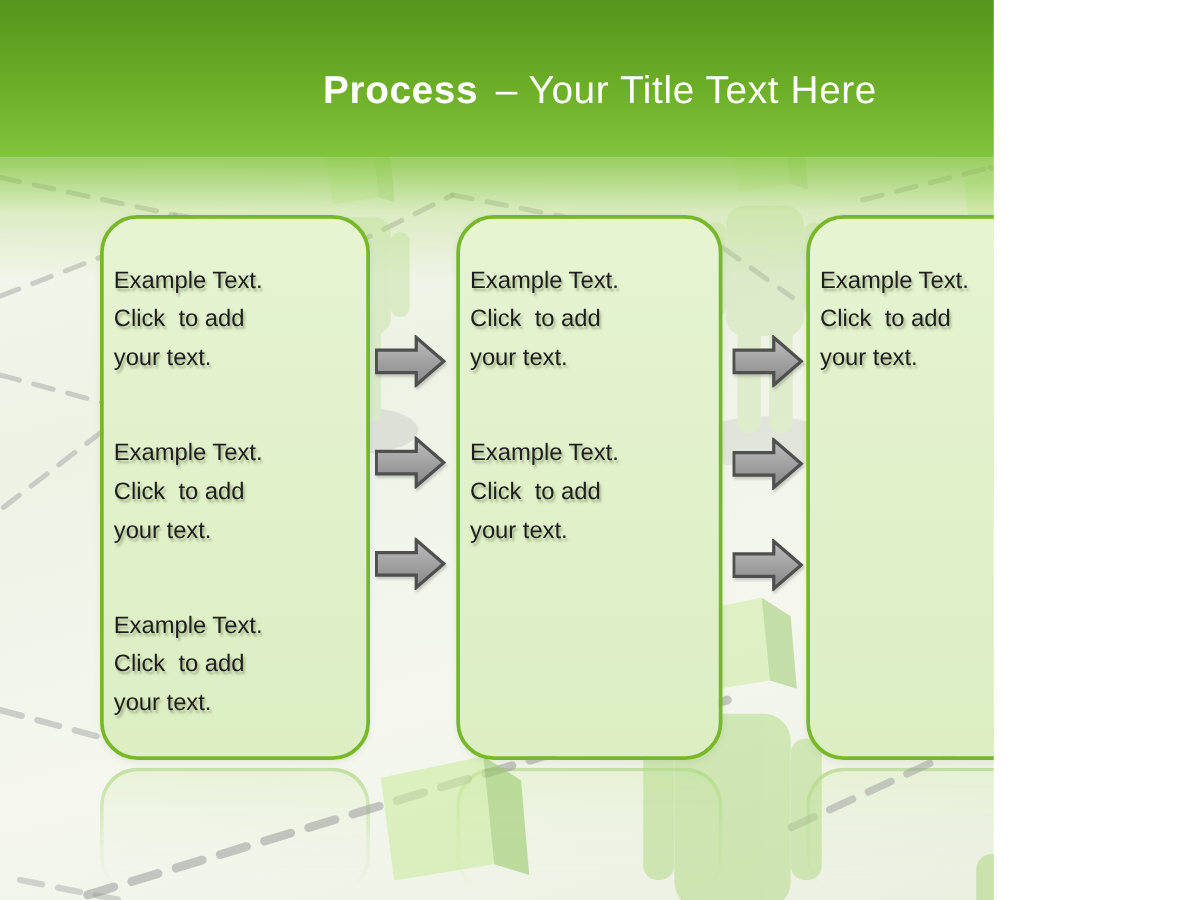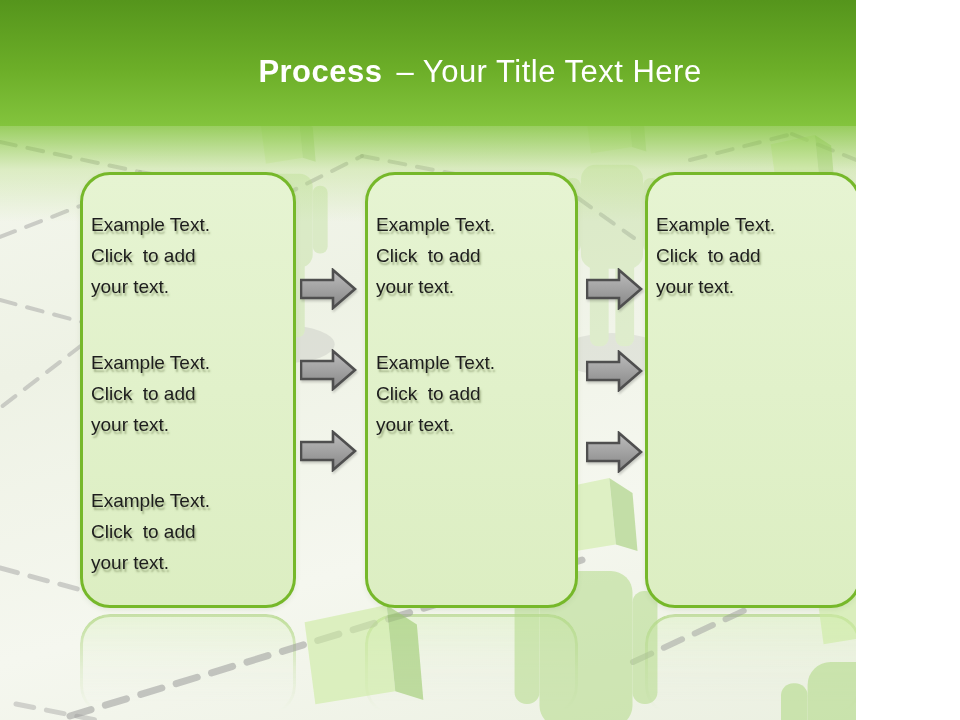--- a/index.html
+++ b/index.html
@@ -1,17 +1,17 @@
 <!DOCTYPE html>
 <html style="--header-top: #55951c; --header-bottom: #83c43d; --box-fill: #dceec2; --box-border: #76b82a; --arrow-fill: #a2a2a2; --arrow-border: #4f4f4f; --text: #1d1d1d; --figure-green: #b4db8a; --dash-gray: #9b9b9b;"><head>
 <meta charset="utf-8">
 <style>
   html,body{margin:0;padding:0;background:#fff;}
   .slide{
-    position:relative;width:856px;height:720px;overflow:hidden;
+    position:relative;width:795px;height:720px;overflow:hidden;
     font-family:"Liberation Sans",sans-serif;
     background:linear-gradient(165deg,#f7f9f2 0%,#eef2e5 40%,#f5f7ef 70%,#ebf0e1 100%);
   }
   
   .header{
     position:absolute;left:0;top:0;width:960px;height:126px;z-index:3;
     background:linear-gradient(180deg,var(--header-top,#55951c) 0%,#6cae28 55%,var(--header-bottom,#83c43d) 100%);
   }
   .header-fade{
     position:absolute;left:0;top:126px;width:960px;height:96px;z-index:3;pointer-events:none;

